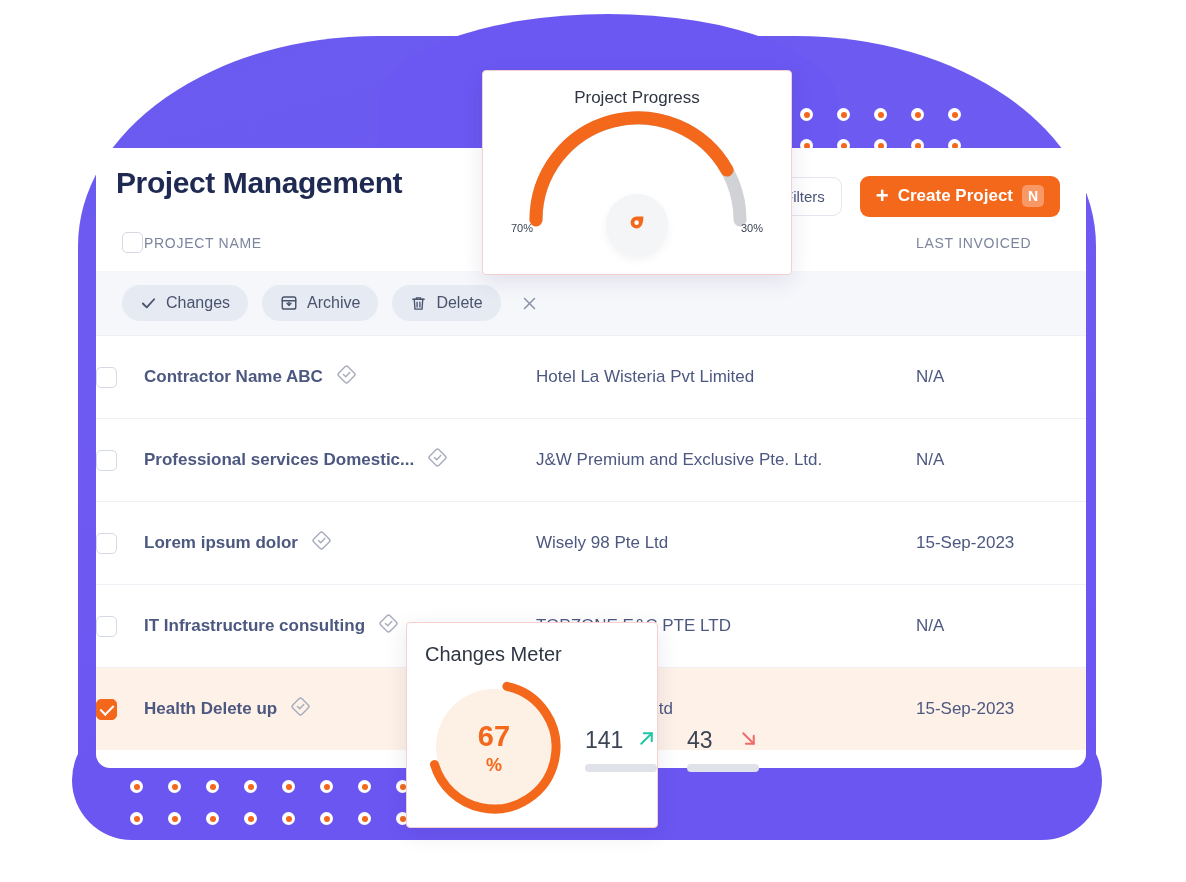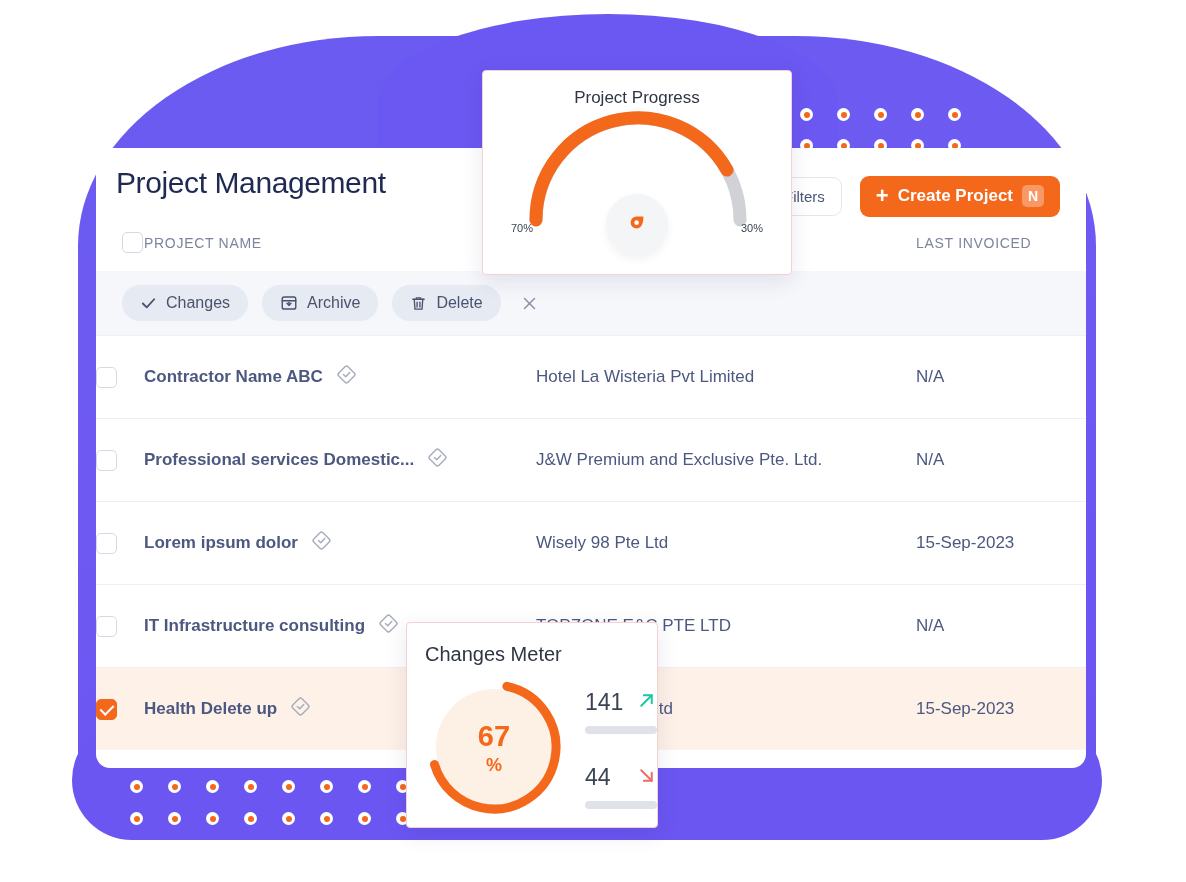--- a/index.html
+++ b/index.html
@@ -59,21 +59,21 @@
   }
 
   .panel-header {
     display: flex; align-items: center; justify-content: flex-end;
     padding: 20px 26px 0 26px;
     height: 76px;
     position: relative;
   }
   .page-title {
     position: absolute; left: 20px; top: 18px;
-    font-size: 30px; font-weight: normal; color: #1f2a52;
+    font-size: 30px; font-weight: bold; color: #1f2a52;
     letter-spacing: -0.4px;
   }
   .filters-btn {
     border: 1px solid #e3e6ef; background: #ffffff;
     border-radius: 9px; height: 39px;
     padding: 0 16px; font-size: 15px; color: #4a5578;
     display: flex; align-items: center; cursor: pointer;
     margin-right: 18px;
   }
   .create-btn {
@@ -184,21 +184,21 @@
     font-size: 20px; color: #2f3542; padding: 20px 0 0 18px;
   }
   .cm-body { display: flex; align-items: center; padding: 8px 0 0 14px; gap: 18px; }
   .donut { position: relative; width: 146px; height: 146px; }
   .donut-label {
     position: absolute; inset: 0;
     display: flex; align-items: center; justify-content: center;
     color: #f4681c; font-weight: bold; font-size: 29px; flex-direction: column;
   }
   .donut-label sub { font-size: 18px; vertical-align: baseline; position: relative; top: 2px; }
-  .cm-stats { display: flex; flex-direction: column; gap: 30px; padding-top: 4px; }
+  .cm-stats { display: flex; gap: 30px; padding-top: 4px; }
   .cm-stat { width: 72px; }
   .cm-stat .top { display: flex; align-items: center; justify-content: space-between; }
   .cm-stat .num { font-size: 23px; color: #3c4354; }
   .cm-stat .bar { height: 8px; border-radius: 4px; background: #dfe2e8; margin-top: 10px; }
 </style>
 </head>
 <body>
 
 <div id="stage">
 
@@ -504,21 +504,21 @@
               <svg width="21" height="21" viewBox="0 0 24 24" fill="none" stroke="#1ec6a3" stroke-width="2.3" stroke-linecap="round" stroke-linejoin="round">
                   <line x1="6" y1="18" x2="18" y2="6"></line>
                   <polyline points="9 6 18 6 18 15"></polyline>
                 </svg>
             </span>
           </div>
           <div class="bar"></div>
         </div>
         <div class="cm-stat">
           <div class="top">
-            <span class="num">44</span>
+            <span class="num">43</span>
             <span>
               <svg width="21" height="21" viewBox="0 0 24 24" fill="none" stroke="#f06a6a" stroke-width="2.3" stroke-linecap="round" stroke-linejoin="round">
                   <line x1="6" y1="6" x2="18" y2="18"></line>
                   <polyline points="18 9 18 18 9 18"></polyline>
                 </svg>
             </span>
           </div>
           <div class="bar"></div>
         </div>
       </div>

